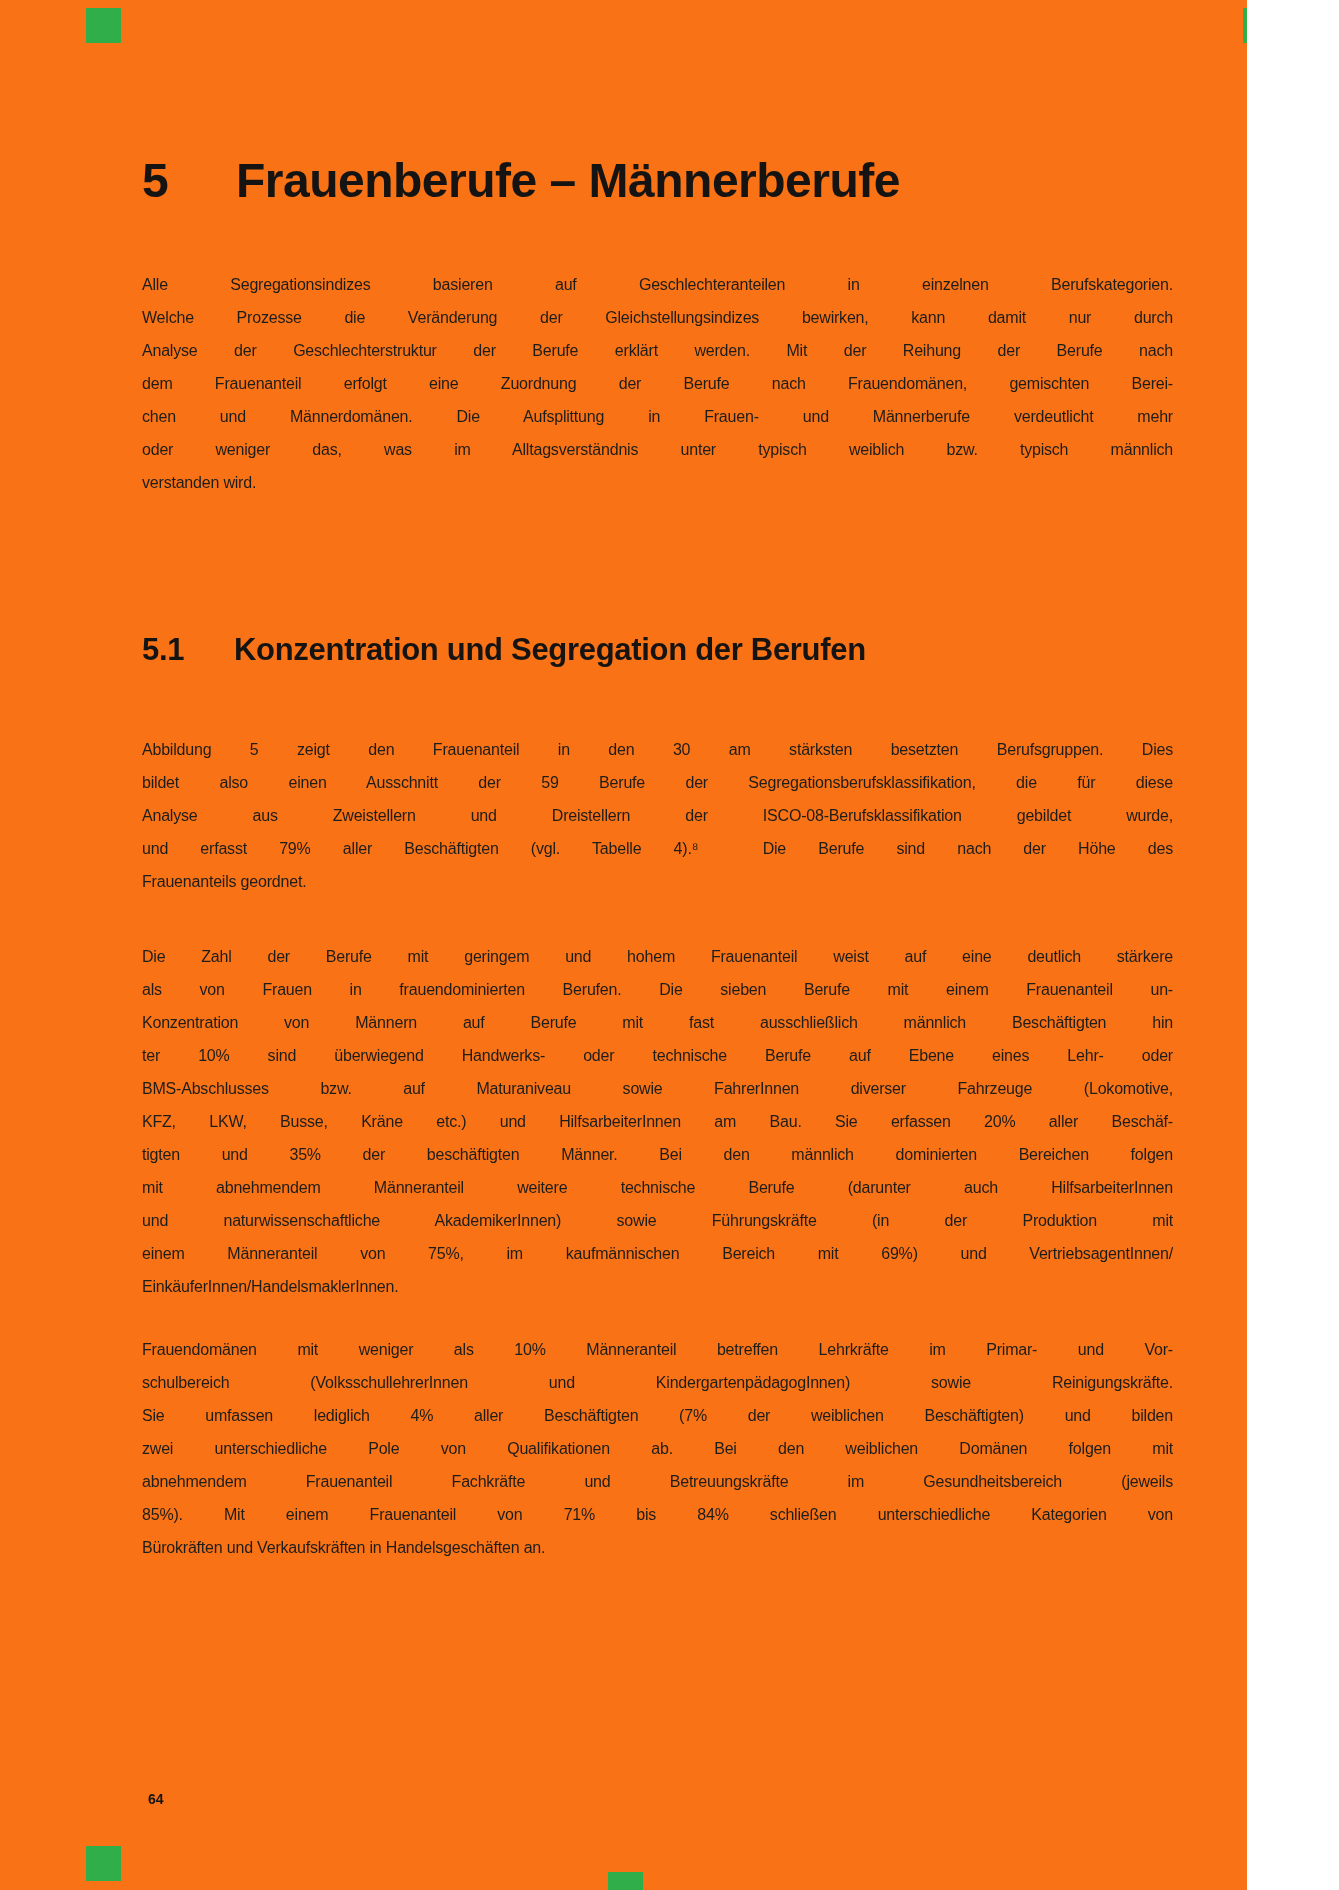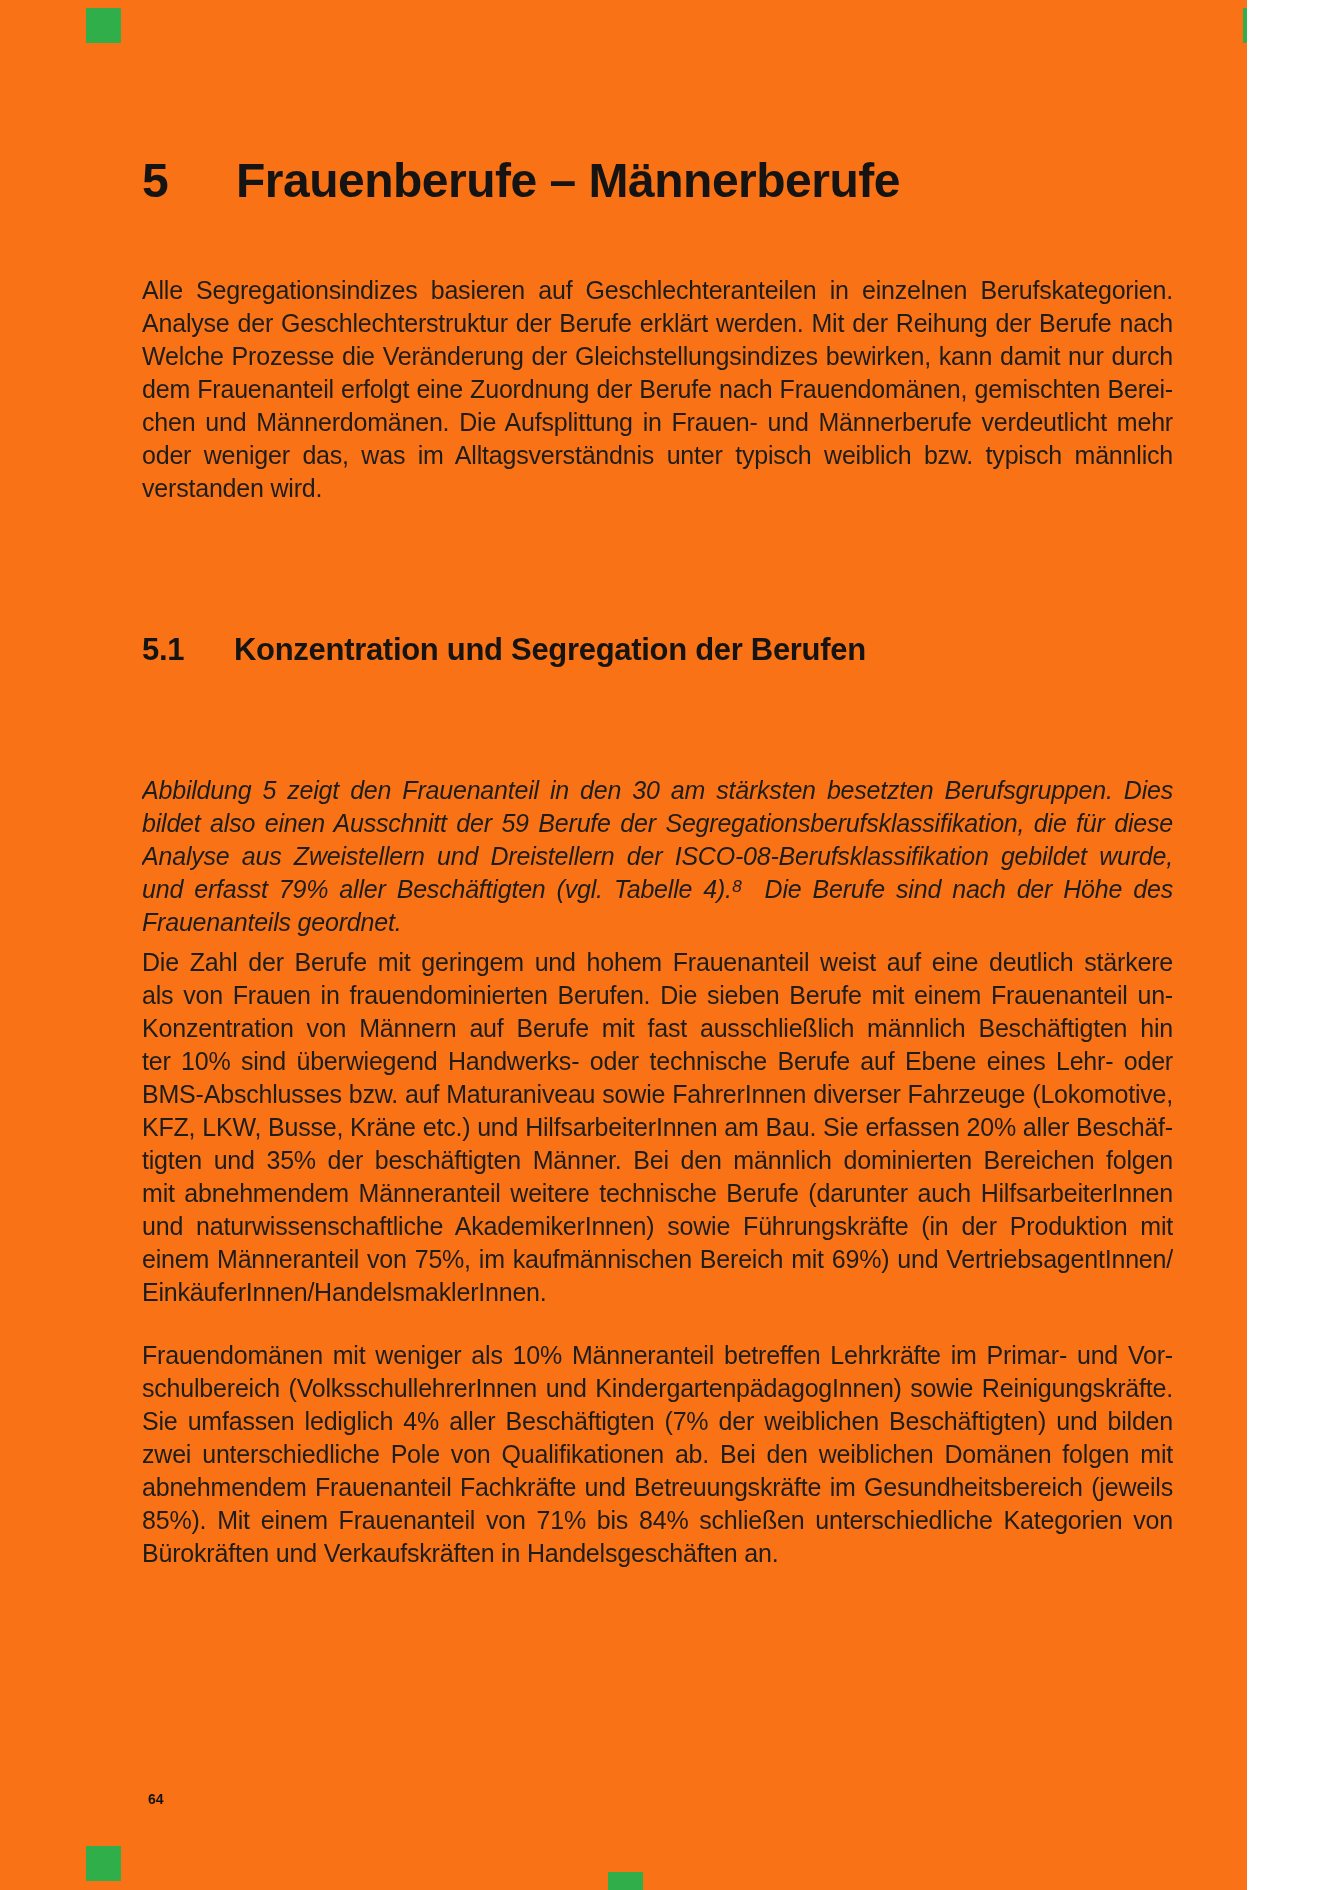--- a/index.html
+++ b/index.html
@@ -46,30 +46,30 @@
   .section-heading .num {
     display: inline-block;
     width: 92px;
   }
   .para {
     
   }
   .line {
     height: 33px;
     overflow: hidden;
-    font-size: 25px;
+    font-size: 16px;
     letter-spacing: -0.2px;
     text-align: justify;
     text-align-last: justify;
   }
   .line.last {
     text-align-last: left;
   }
   .p1 { top: 276px; }
-  .p2 { top: 776px; font-style: italic; }
+  .p2 { top: 741px; }
   .p3 { top: 948px; }
   .p4 { top: 1341px; }
   .folio {
     position: absolute;
     left: 148px;
     top: 1791px;
     font-size: 14px;
     font-weight: 700;
     color: #161412;
   }
@@ -93,22 +93,22 @@
   <div class="marker m-tr"></div>
   <div class="marker m-bl"></div>
   <div class="marker m-bc"></div>
 
   <div class="block chapter-heading">
     <span class="num">5</span><span>Frauenberufe – Männerberufe</span>
   </div>
 
   <div class="block para p1">
     <div class="line">Alle Segregationsindizes basieren auf Geschlechteranteilen in einzelnen Berufskategorien.</div>
+    <div class="line">Welche Prozesse die Veränderung der Gleichstellungsindizes bewirken, kann damit nur durch</div>
     <div class="line">Analyse der Geschlechterstruktur der Berufe erklärt werden. Mit der Reihung der Berufe nach</div>
-    <div class="line">Welche Prozesse die Veränderung der Gleichstellungsindizes bewirken, kann damit nur durch</div>
     <div class="line">dem Frauenanteil erfolgt eine Zuordnung der Berufe nach Frauendomänen, gemischten Berei-</div>
     <div class="line">chen und Männerdomänen. Die Aufsplittung in Frauen- und Männerberufe verdeutlicht mehr</div>
     <div class="line">oder weniger das, was im Alltagsverständnis unter typisch weiblich bzw. typisch männlich</div>
     <div class="line last">verstanden wird.</div>
   </div>
 
   <div class="block section-heading">
     <span class="num">5.1</span><span>Konzentration und Segregation der Berufen</span>
   </div>
 

